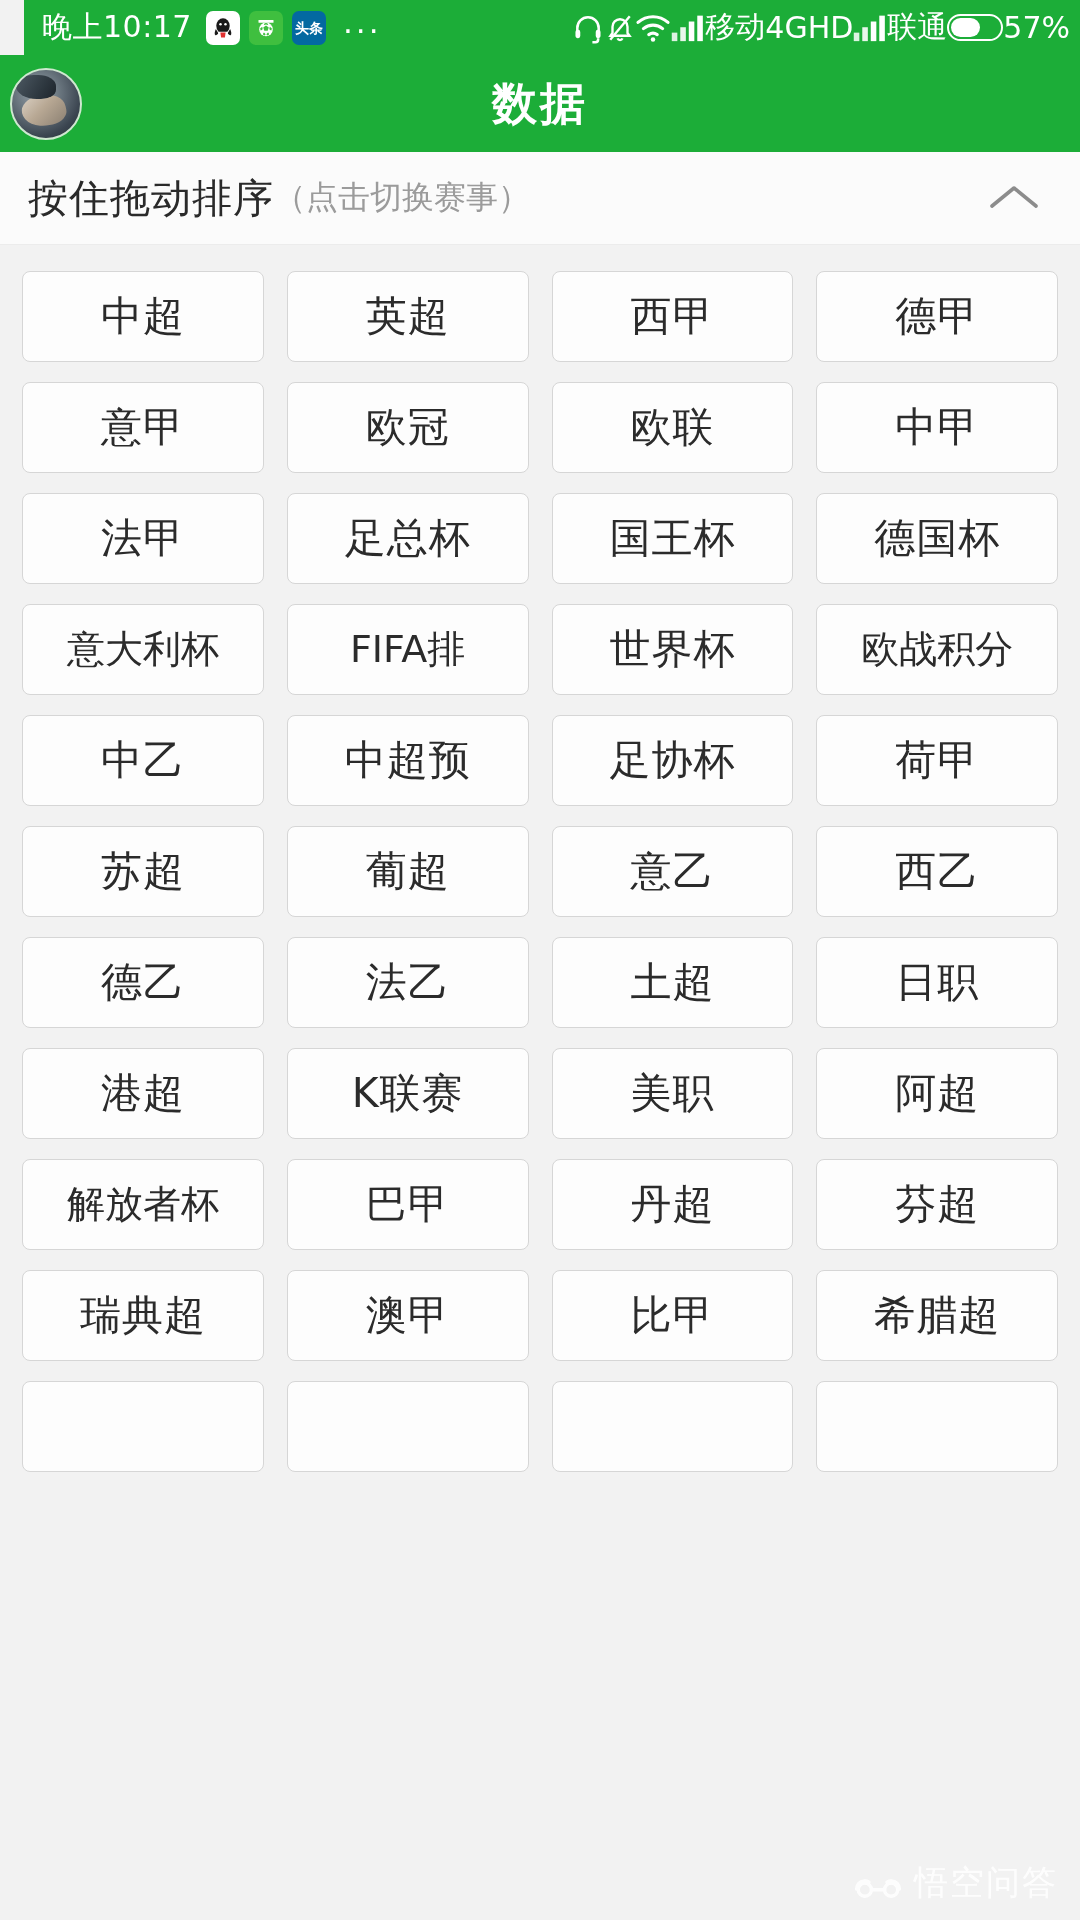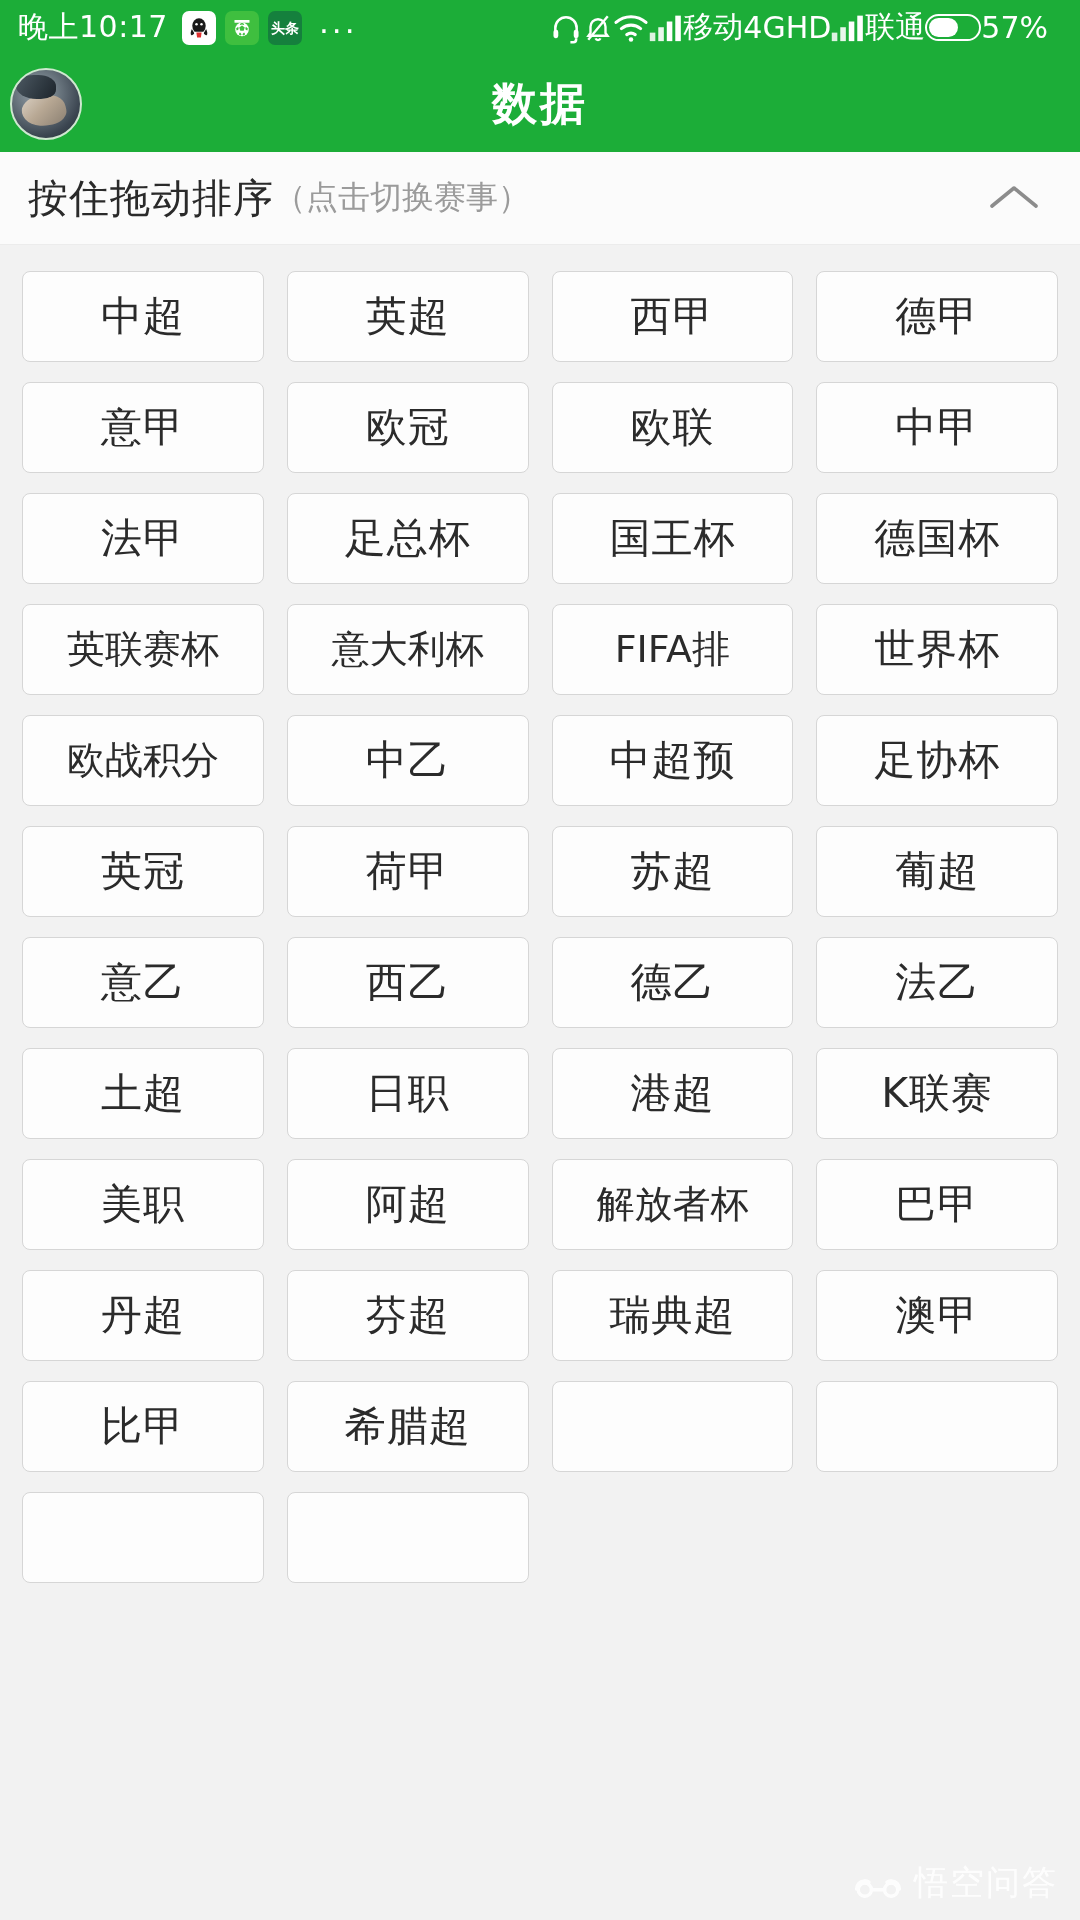--- a/index.html
+++ b/index.html
@@ -5,32 +5,32 @@
   * { margin:0; padding:0; box-sizing:border-box; }
   html, body {
     width:1080px; height:1920px;
     font-family:"DejaVu Sans","Liberation Sans",sans-serif;
     background:#f2f2f2; overflow:hidden;
   }
 
   
   #status-bar{
     height:55px; background:#1cad38; display:flex; align-items:center;
-    padding:0 32px 0 18px; color:#ffffff; position:relative;
+    padding:0 10px 0 18px; color:#ffffff; position:relative;margin-left:24px;
   }
   .sb-time{ font-size:30px; letter-spacing:.5px; white-space:nowrap; font-weight:400; }
   .sb-icons{ display:flex; align-items:center; gap:9px; margin-left:14px; }
   .app-ic{ width:34px; height:34px; border-radius:7px; display:flex;
            align-items:center; justify-content:center; overflow:hidden;
            font-size:15px; font-weight:bold; line-height:1; }
   .ic-qq{ background:#ffffff; }
   .ic-qq svg{ width:26px; height:26px; }
   .ic-ball{ background:#3fbf3f; }
   .ic-ball svg{ width:22px; height:22px; }
-  .ic-tt{ background:#15803d; color:#fff; font-size:14px; flex-direction:column;
+  .ic-tt{ background:#0369a1; color:#fff; font-size:14px; flex-direction:column;
           font-family:"DejaVu Sans","Liberation Sans",sans-serif; }
   .sb-dots{ letter-spacing:3px; font-size:31px; line-height:.6; padding-bottom:10px;
             margin-left:8px; }
   .sb-right{ margin-left:auto; display:flex; align-items:center; white-space:nowrap; }
   .sb-right svg{ display:block; }
   .sb-txt{ font-size:30px; font-weight:400; }
   .sb-batt{ width:56px; height:27px; border:2.5px solid #ffffff; border-radius:14px;
             position:relative; display:inline-block; }
   .sb-batt::after{ content:""; position:absolute; left:2px; top:2px; bottom:2px;
                    width:56%; background:#ffffff; border-radius:11px; }
@@ -231,45 +231,39 @@
     <div class="league-card">
       <span>足总杯</span>
     </div>
     <div class="league-card">
       <span>国王杯</span>
     </div>
     <div class="league-card">
       <span>德国杯</span>
     </div>
     <div class="league-card narrow">
-      <span>英联赛杯</span>
-    </div>
-    <div class="league-card narrow">
       <span>意大利杯</span>
     </div>
     <div class="league-card narrow">
       <span>FIFA排</span>
     </div>
     <div class="league-card">
       <span>世界杯</span>
     </div>
     <div class="league-card narrow">
       <span>欧战积分</span>
     </div>
     <div class="league-card">
       <span>中乙</span>
     </div>
     <div class="league-card">
       <span>中超预</span>
     </div>
     <div class="league-card">
       <span>足协杯</span>
-    </div>
-    <div class="league-card">
-      <span>英冠</span>
     </div>
     <div class="league-card">
       <span>荷甲</span>
     </div>
     <div class="league-card">
       <span>苏超</span>
     </div>
     <div class="league-card">
       <span>葡超</span>
     </div>

